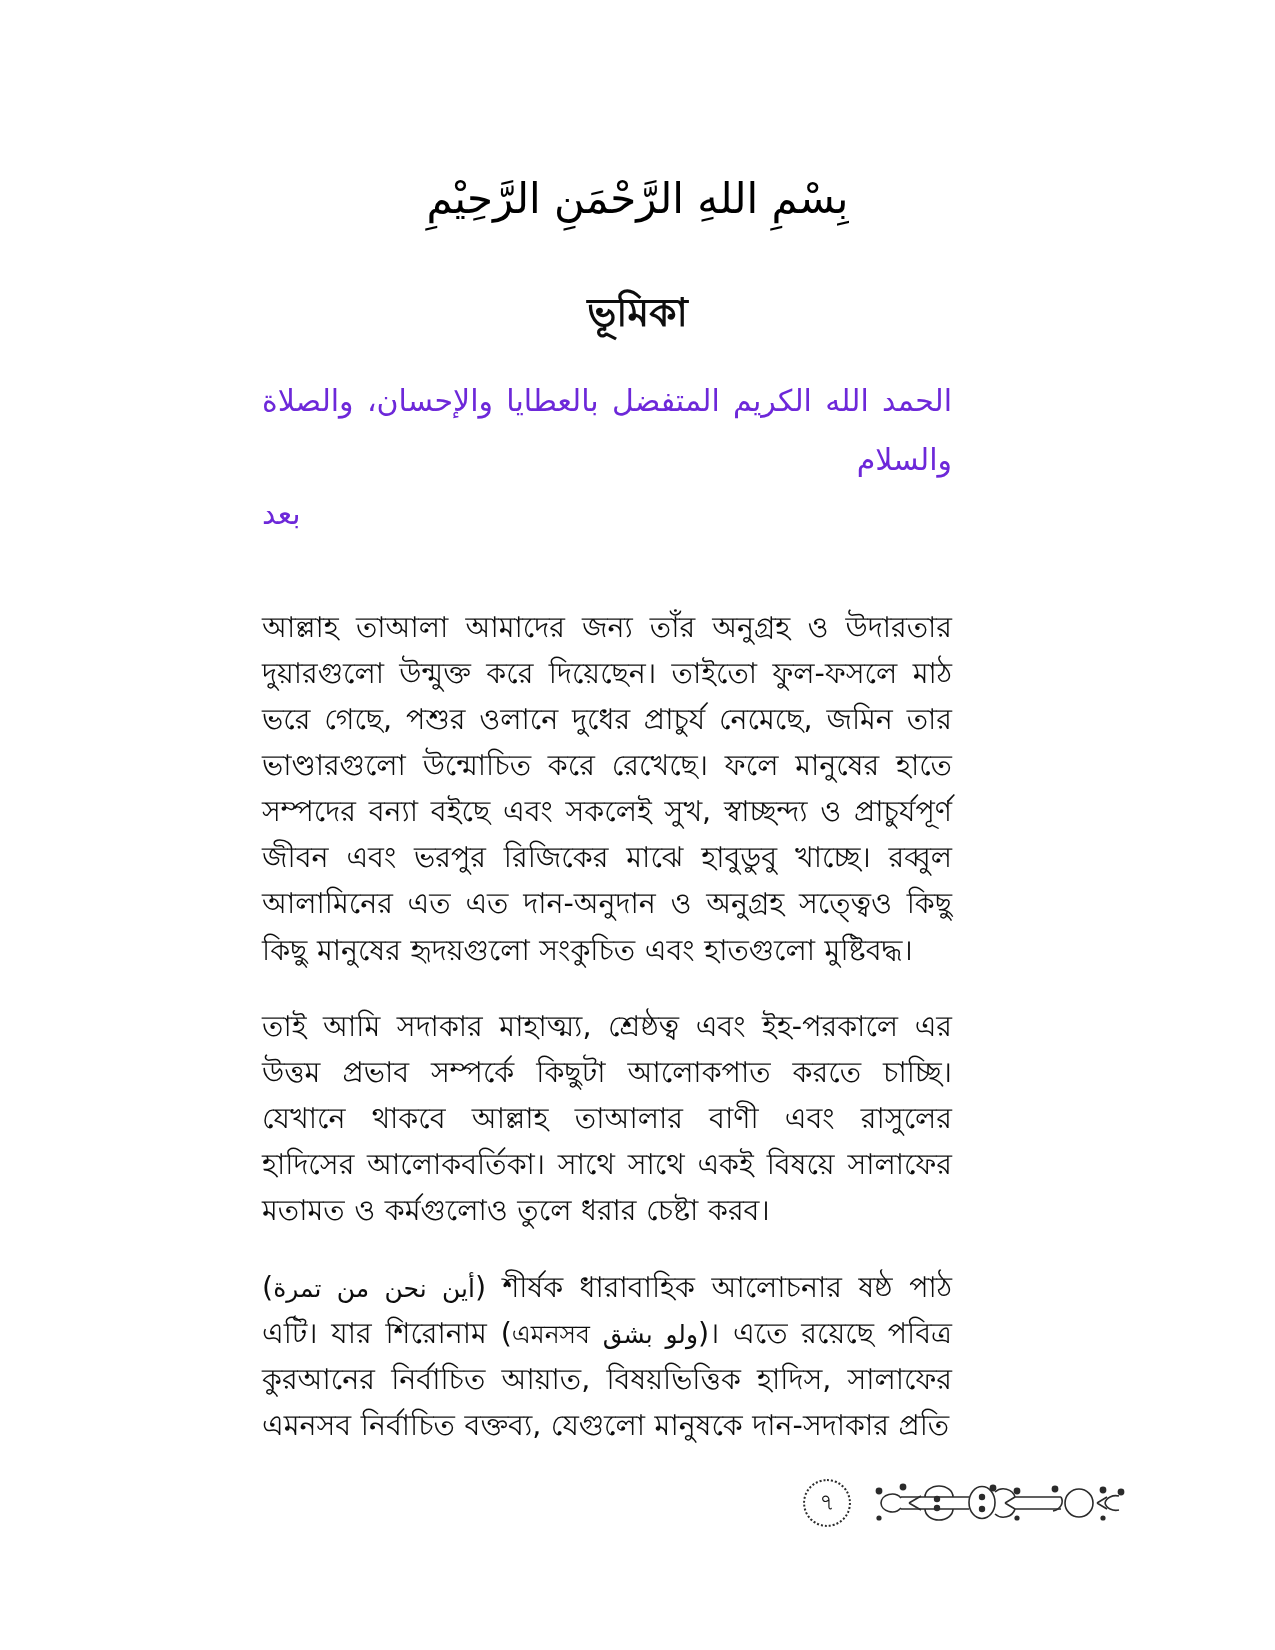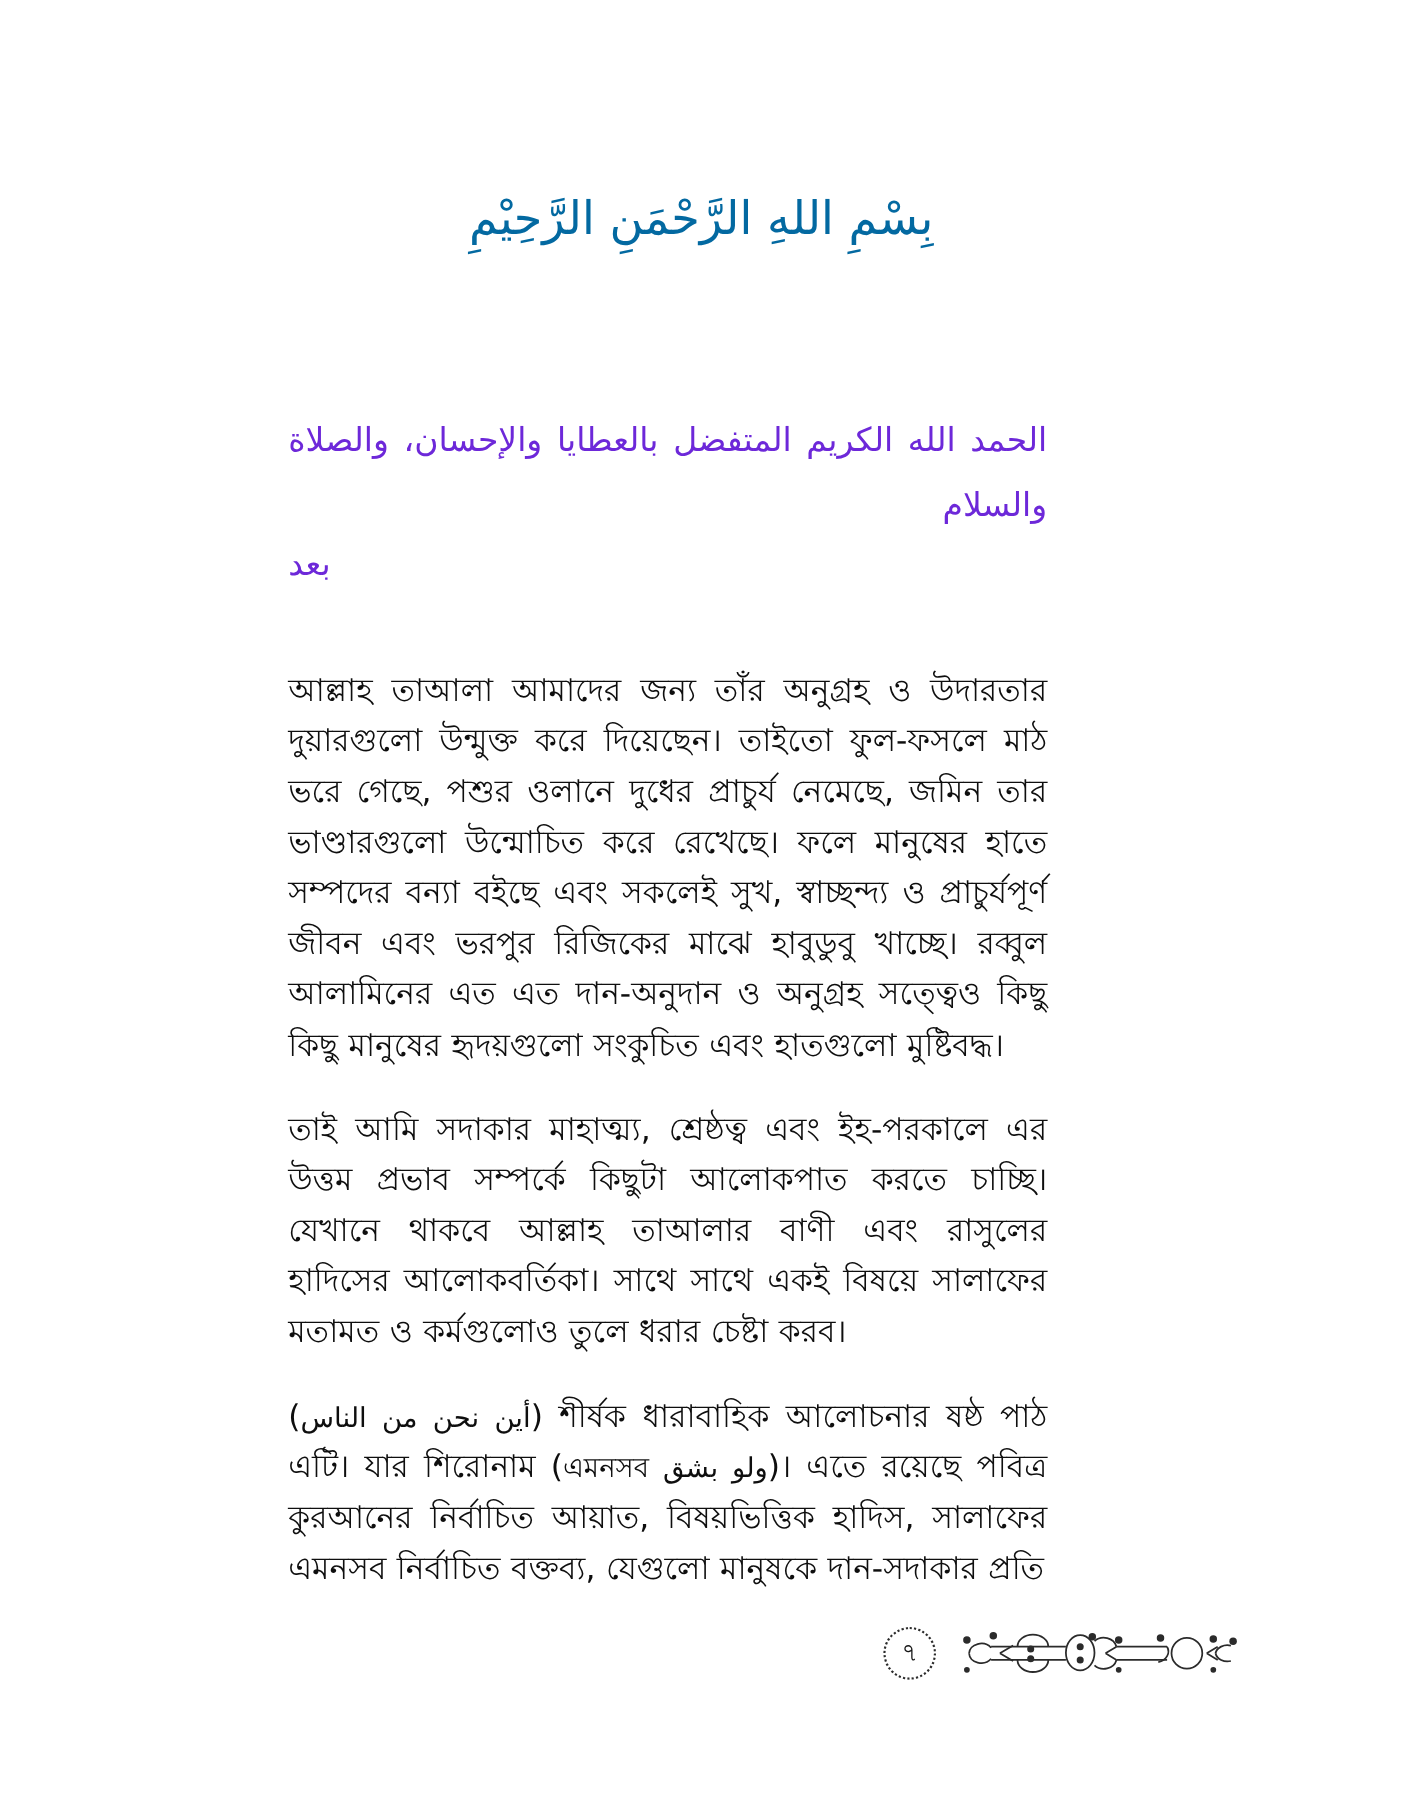--- a/index.html
+++ b/index.html
@@ -29,21 +29,21 @@
     left: 0;
     right: 0;
     text-align: center;
     height: 90px;
   }
   .basmala {
     display: inline-block;
     font-family: "DejaVu Sans", sans-serif;
     font-size: 42px;
     line-height: 1;
-    color: #0369a1;
+    color: #000000;
     direction: rtl;
     letter-spacing: -1px;
   }
 
   
   .title-wrap {
     position: absolute;
     top: 282px;
     left: 0;
     right: 0;
@@ -142,33 +142,36 @@
 </style>
 </head>
 <body>
 
 <div class="page">
 
   <div class="basmala-wrap">
     <span class="basmala">بِسْمِ اللهِ الرَّحْمَنِ الرَّحِيْمِ</span>
   </div>
 
+  <div class="title-wrap">
+    <div class="title">ভূমিকা</div>
+  </div>
 
   <div class="content">
 
     <div class="arabic-block">
       <div>الحمد الله الكريم المتفضل بالعطايا والإحسان، والصلاة والسلام</div>
       <div class="tail">بعد</div>
     </div>
 
     <p class="bn-para" id="para-intro">আল্লাহ তাআলা আমাদের জন্য তাঁর অনুগ্রহ ও উদারতার দুয়ারগুলো উন্মুক্ত করে দিয়েছেন। তাইতো ফুল-ফসলে মাঠ ভরে গেছে, পশুর ওলানে দুধের প্রাচুর্য নেমেছে, জমিন তার ভাণ্ডারগুলো উন্মোচিত করে রেখেছে। ফলে মানুষের হাতে সম্পদের বন্যা বইছে এবং সকলেই সুখ, স্বাচ্ছন্দ্য ও প্রাচুর্যপূর্ণ জীবন এবং ভরপুর রিজিকের মাঝে হাবুডুবু খাচ্ছে। রব্বুল আলামিনের এত এত দান-অনুদান ও অনুগ্রহ সত্ত্বেও কিছু কিছু মানুষের হৃদয়গুলো সংকুচিত এবং হাতগুলো মুষ্টিবদ্ধ।</p>
 
     <p class="bn-para">তাই আমি সদাকার মাহাত্ম্য, শ্রেষ্ঠত্ব এবং ইহ-পরকালে এর উত্তম প্রভাব সম্পর্কে কিছুটা আলোকপাত করতে চাচ্ছি। যেখানে থাকবে আল্লাহ তাআলার বাণী এবং রাসুলের হাদিসের আলোকবর্তিকা। সাথে সাথে একই বিষয়ে সালাফের মতামত ও কর্মগুলোও তুলে ধরার চেষ্টা করব।</p>
 
-    <p class="bn-para last"><span>(</span><span class="ar-inline">أين نحن من الناس</span><span>) শীর্ষক ধারাবাহিক আলোচনার ষষ্ঠ পাঠ এটি। যার শিরোনাম (</span><span class="ar-inline">ولو بشق এমনসব</span><span>)। এতে রয়েছে পবিত্র কুরআনের নির্বাচিত আয়াত, বিষয়ভিত্তিক হাদিস, সালাফের এমনসব নির্বাচিত বক্তব্য, যেগুলো মানুষকে দান-সদাকার প্রতি</span></p>
+    <p class="bn-para last"><span>(</span><span class="ar-inline">أين نحن من تمرة</span><span>) শীর্ষক ধারাবাহিক আলোচনার ষষ্ঠ পাঠ এটি। যার শিরোনাম (</span><span class="ar-inline">ولو بشق এমনসব</span><span>)। এতে রয়েছে পবিত্র কুরআনের নির্বাচিত আয়াত, বিষয়ভিত্তিক হাদিস, সালাফের এমনসব নির্বাচিত বক্তব্য, যেগুলো মানুষকে দান-সদাকার প্রতি</span></p>
 
   </div>
 
   <div class="footer">
     <div class="footer-inner">
       <div class="page-num-circle">
         <span>৭</span>
       </div>
       <svg class="ornament" width="260" height="50" viewBox="0 0 260 50">
         <g fill="none" stroke="#2b2b2b" stroke-width="1.6">

